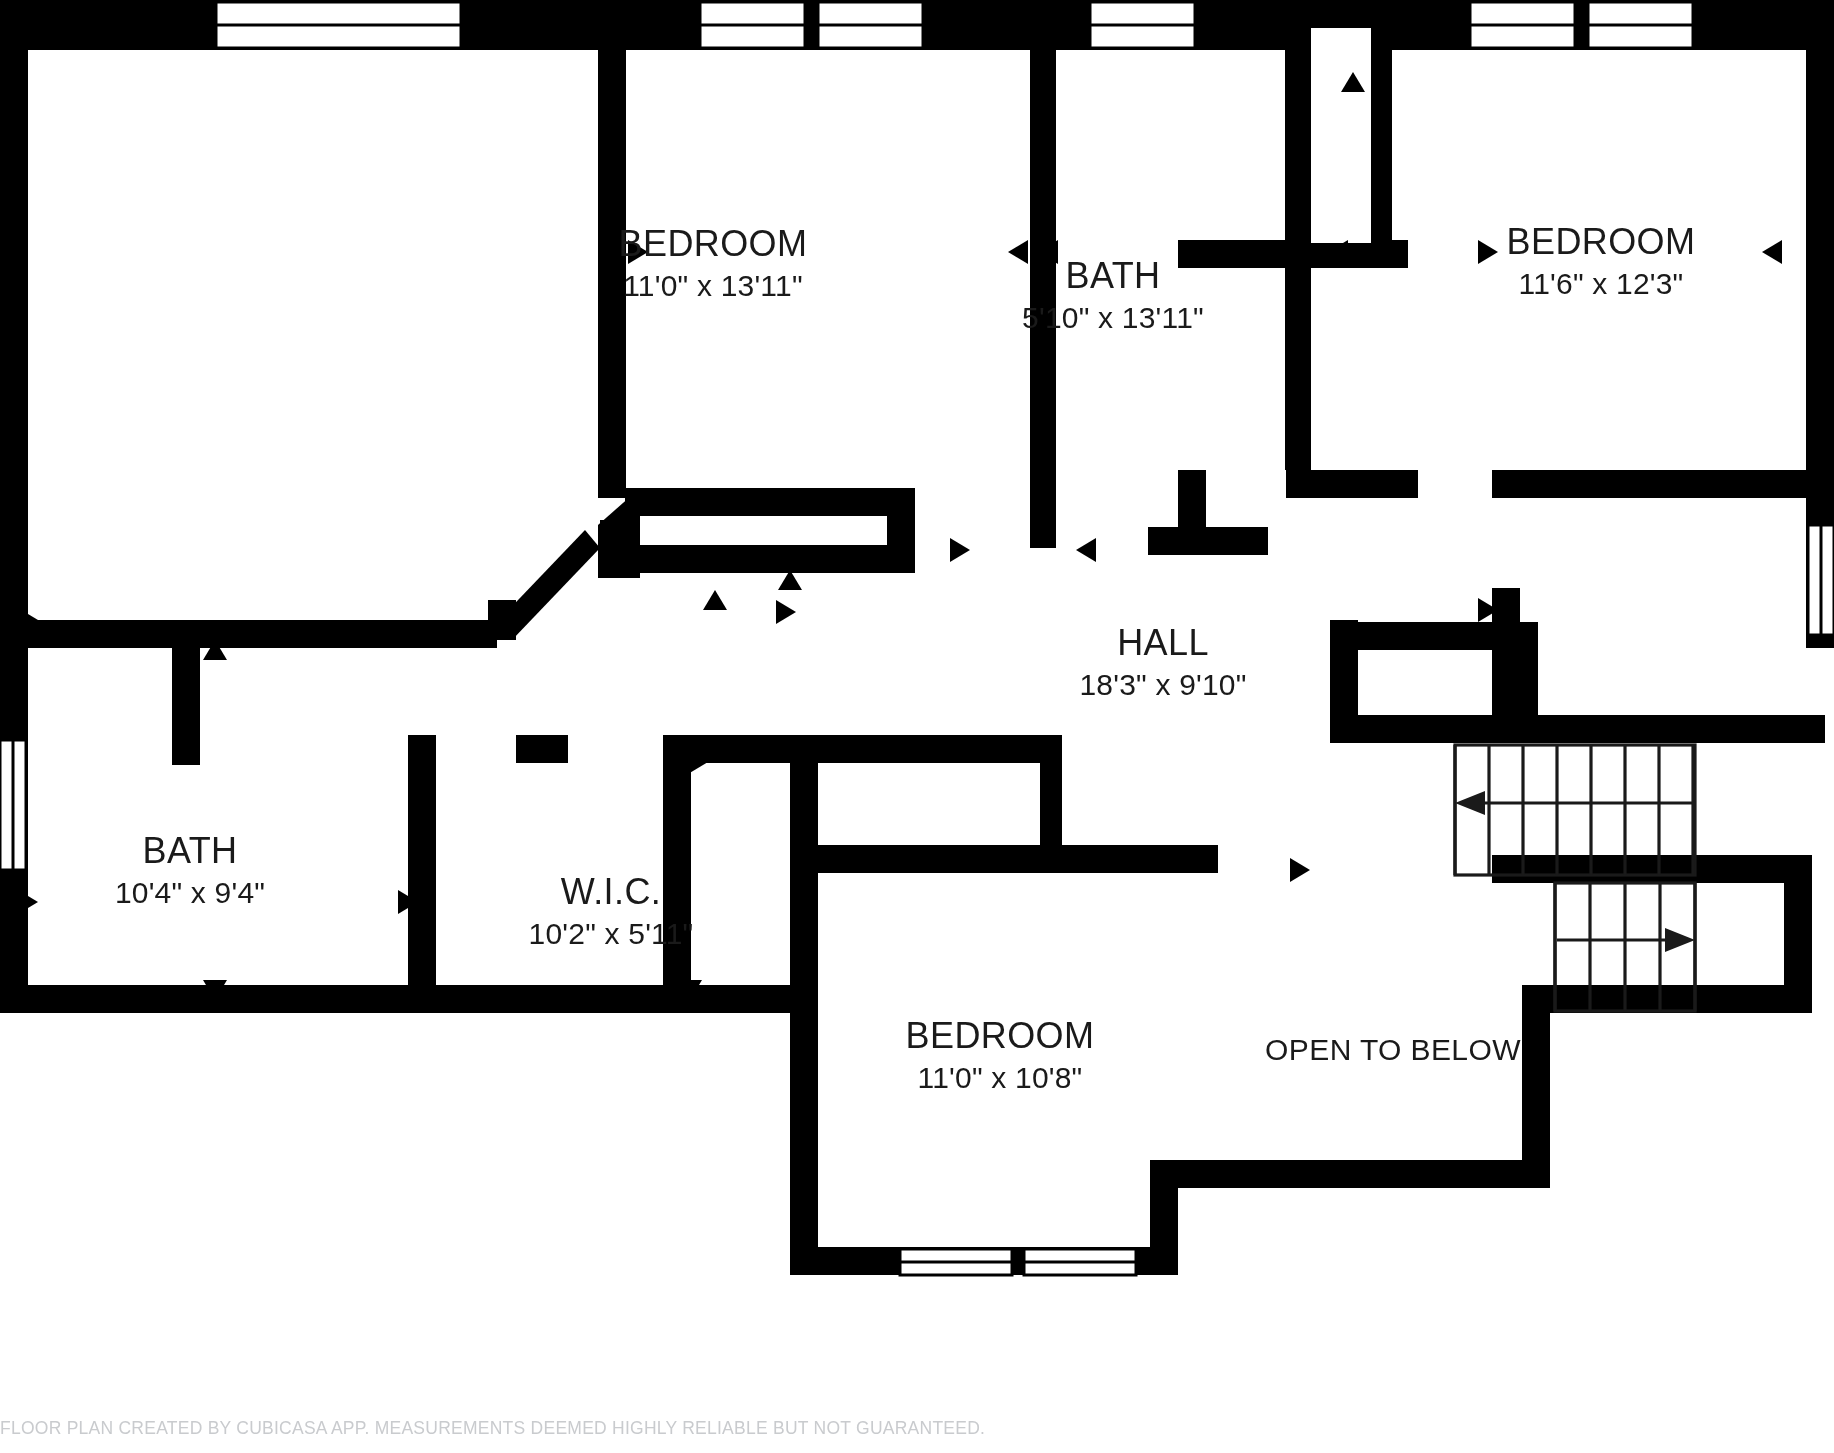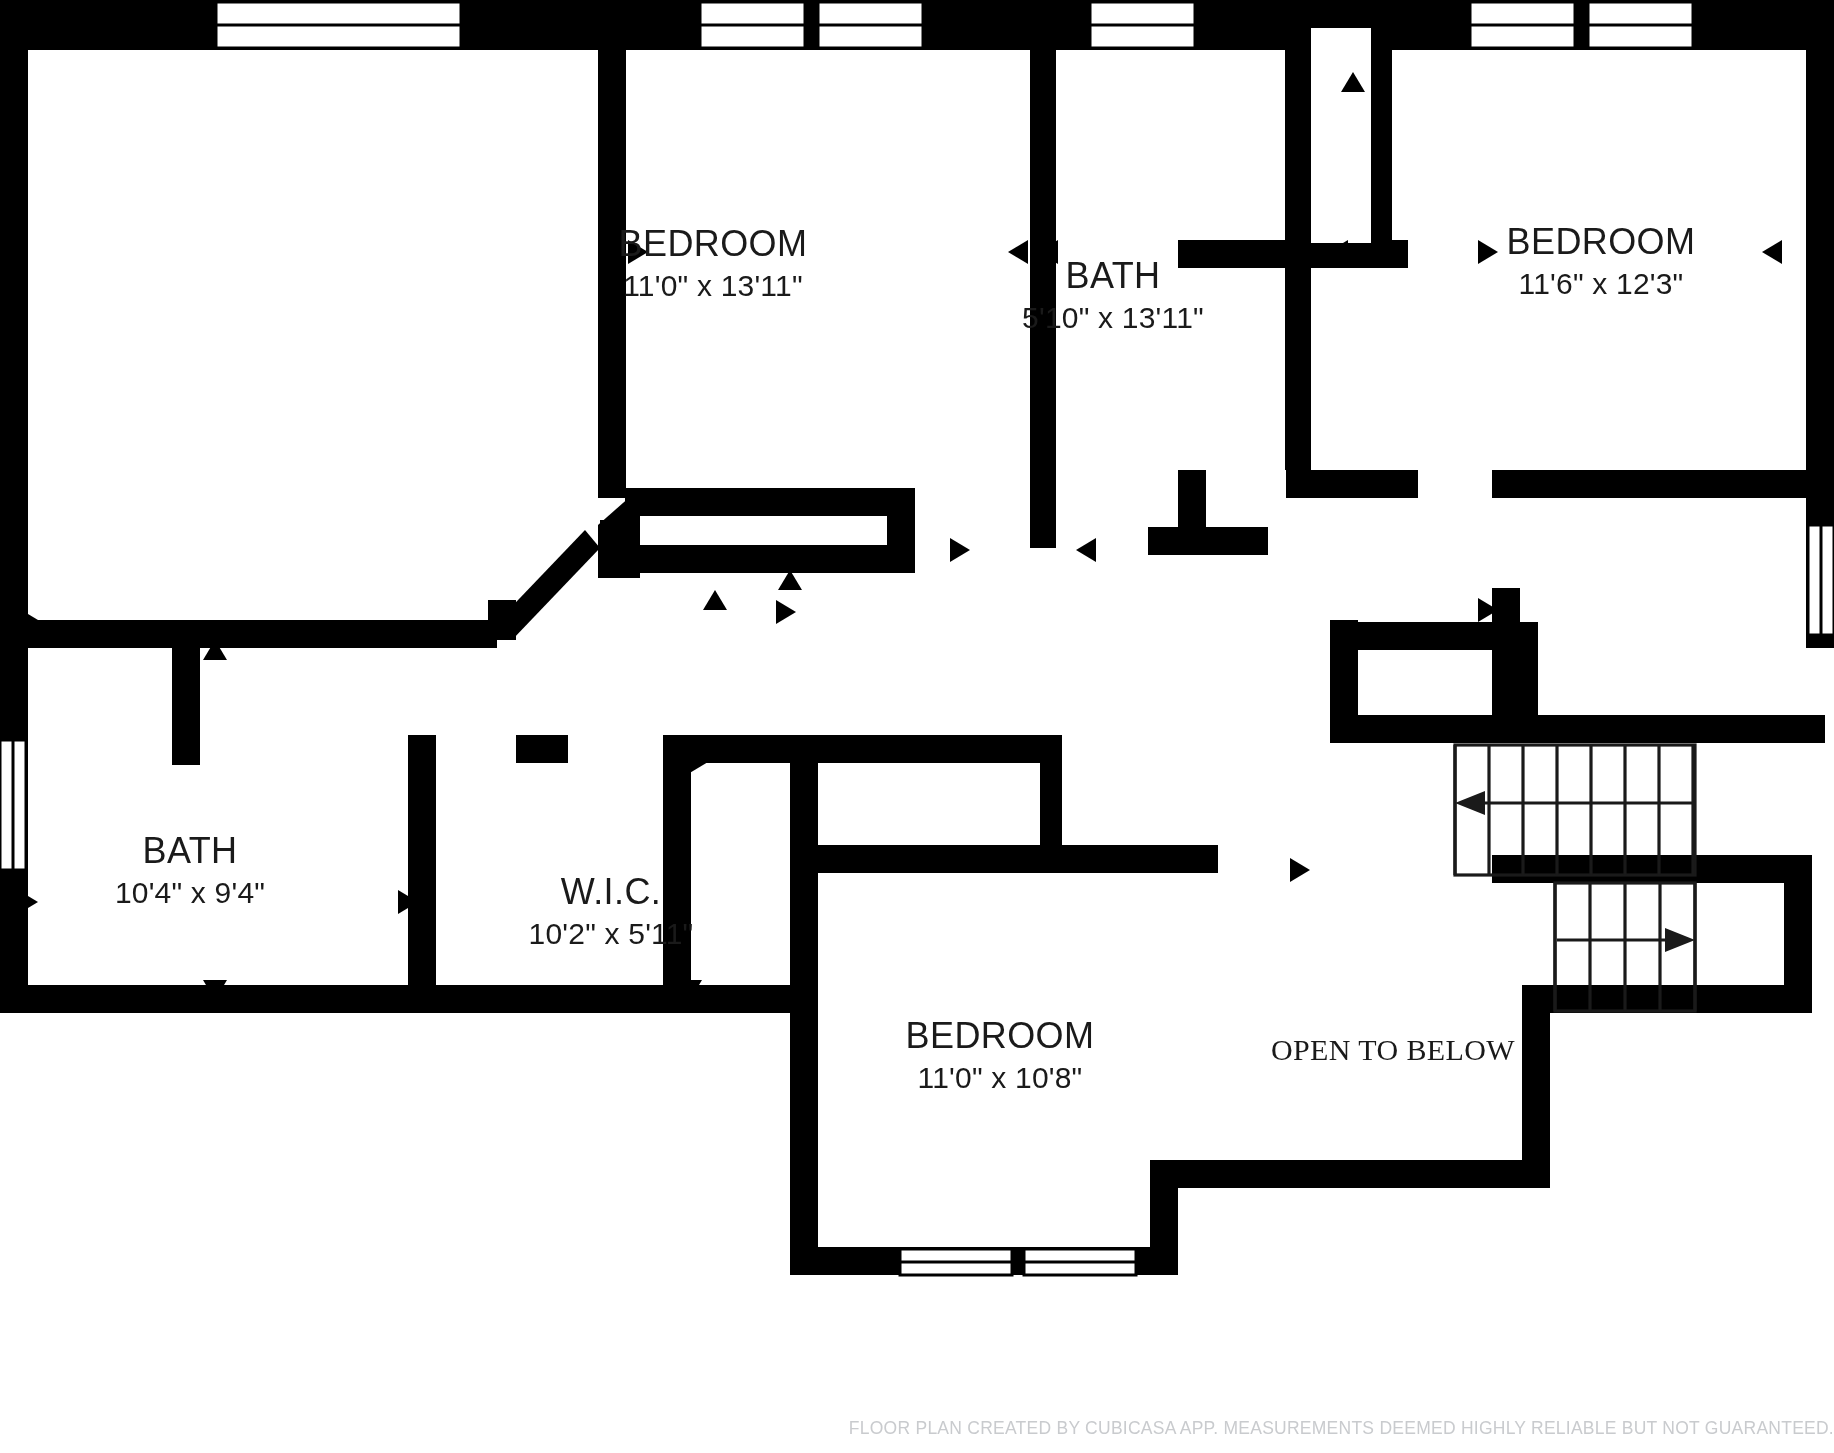--- a/index.html
+++ b/index.html
@@ -37,27 +37,27 @@
     font-size: 36px;
     letter-spacing: 0.4px;
     font-weight: 400;
   }
   .room-label .rl-dims {
     display: block;
     font-size: 30px;
     letter-spacing: 0.2px;
     font-weight: 400;
   }
-  .room-label.single .rl-name { font-size: 30px; font-family: Liberation Serif, serif; }
+  .room-label.single .rl-name { font-size: 30px; }
   #footer-note {
     position: absolute;
     left: 0;
     top: 1418px;
     width: 1834px;
-    text-align: right;
+    text-align: left;
     font-size: 17.5px;
     letter-spacing: 0.25px;
     color: #c9cbce;
     font-family: "Liberation Sans", sans-serif;
     white-space: nowrap;
   }
 </style>
 </head>
 <body>
 
@@ -266,20 +266,24 @@
     <span class="rl-name">BATH</span>
     <span class="rl-dims">5'10" x 13'11"</span>
   </div>
 
   <div class="room-label" style="left:1601px; top:261px;">
     <span class="rl-name">BEDROOM</span>
     <span class="rl-dims">11'6" x 12'3"</span>
   </div>
 
 
+  <div class="room-label" style="left:1163px; top:662px;">
+    <span class="rl-name">HALL</span>
+    <span class="rl-dims">18'3" x 9'10"</span>
+  </div>
 
   <div class="room-label" style="left:190px; top:870px;">
     <span class="rl-name">BATH</span>
     <span class="rl-dims">10'4" x 9'4"</span>
   </div>
 
   <div class="room-label" style="left:611px; top:911px;">
     <span class="rl-name">W.I.C.</span>
     <span class="rl-dims">10'2" x 5'11"</span>
   </div>

